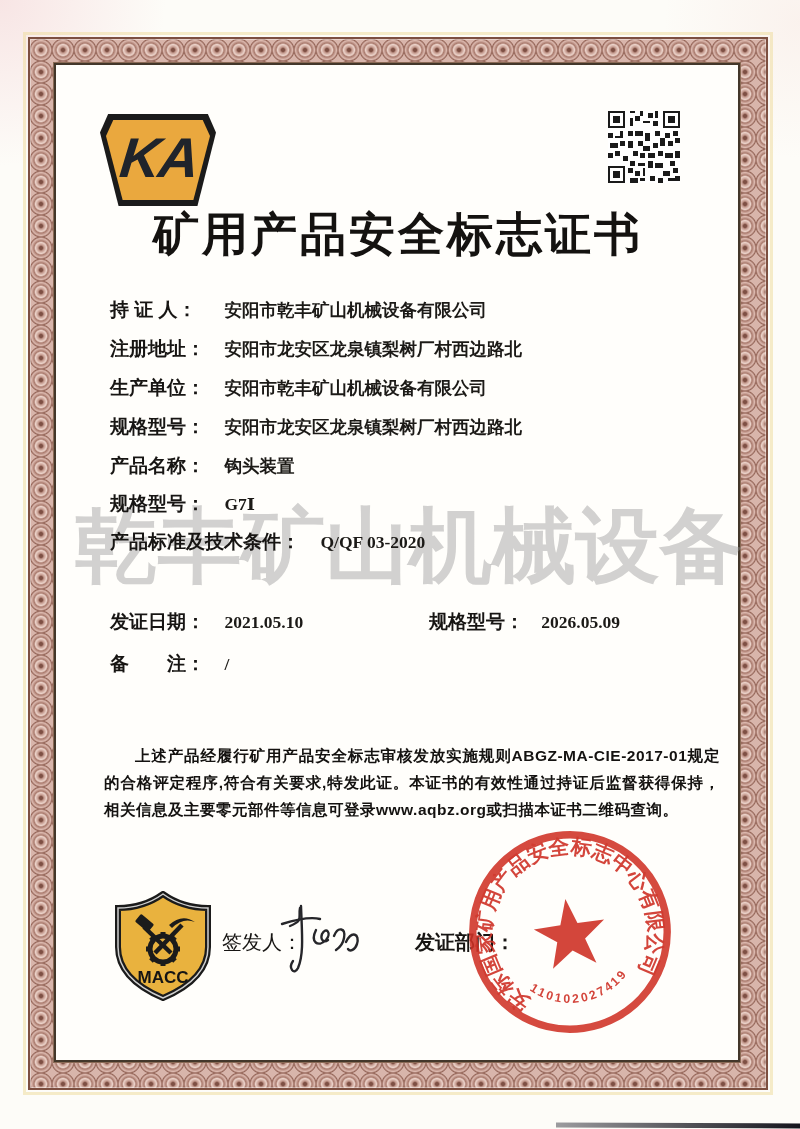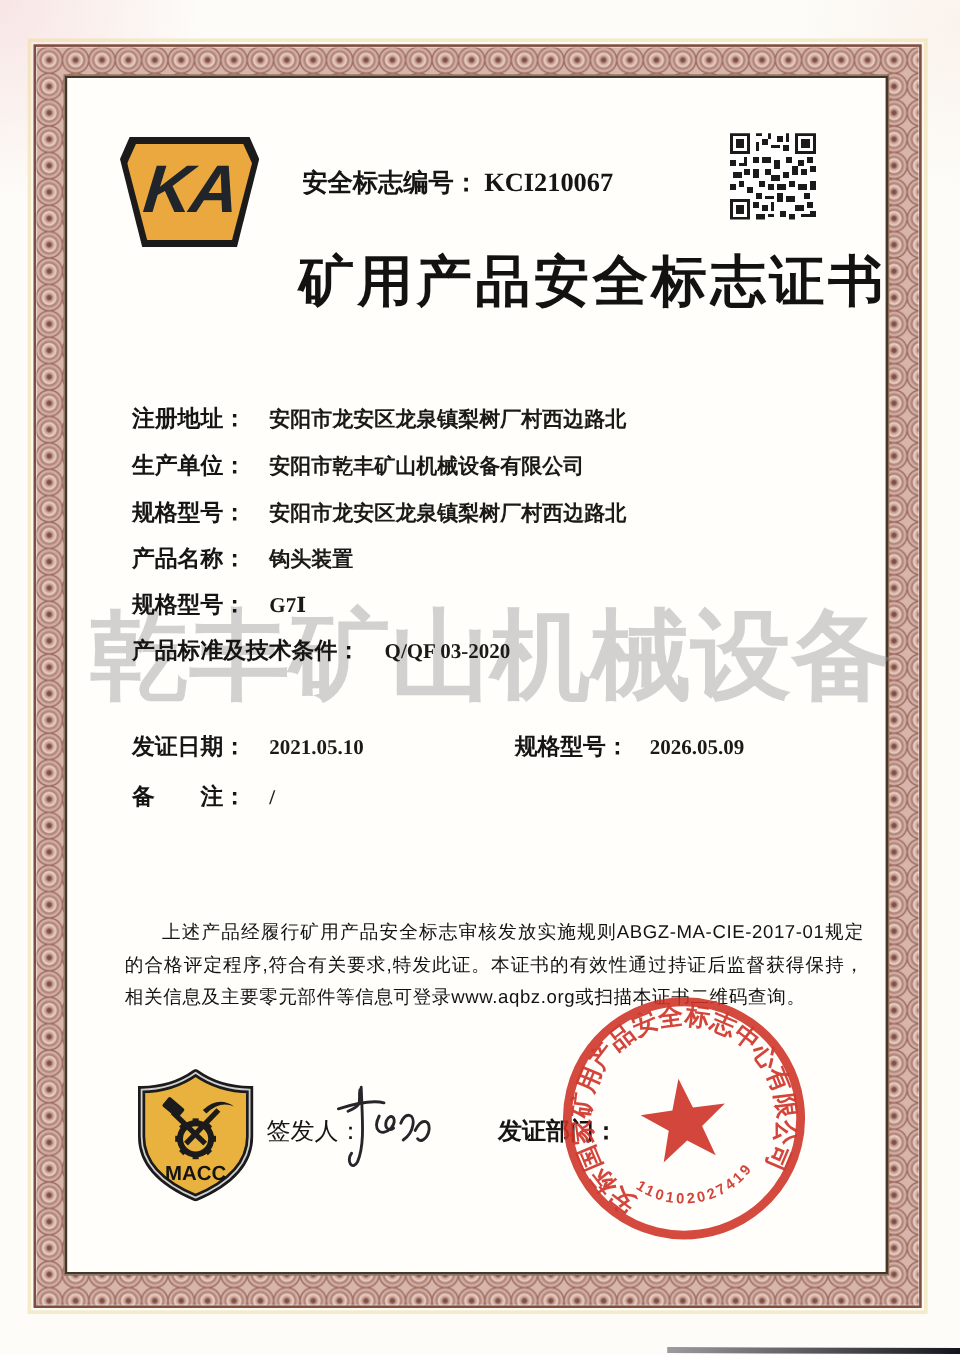--- a/index.html
+++ b/index.html
@@ -56,32 +56,32 @@
     font-size:56px;font-weight:900;font-style:italic;color:#20242b;
     letter-spacing:-2px;transform:skewX(-6deg);line-height:1;padding-bottom:4px;
   }
   .serial{
     position:absolute;left:252px;top:138px;white-space:nowrap;
   }
   .serial .lab{font-size:21px;font-weight:bold;color:#171513;}
   .serial .val{font-size:22px;font-weight:bold;color:#171513;font-family:"Liberation Serif","DejaVu Serif",serif;}
   .qr{position:absolute;left:608px;top:111px;width:72px;height:72px;}
   .cert-title{
-    position:absolute;left:57px;top:204px;width:682px;text-align:right;
+    position:absolute;left:57px;top:204px;width:682px;text-align:center;
     font-size:46px;font-weight:900;color:#141210;letter-spacing:3px;white-space:nowrap;
     font-family:"Liberation Serif","DejaVu Serif",serif;
   }
   .row{position:absolute;left:110px;white-space:nowrap;}
   .row .lab{font-size:19px;font-weight:bold;color:#171513;display:inline-block;}
   .row .val{font-size:17.5px;font-weight:600;color:#1c1a17;display:inline-block;}
   .val-serif{font-family:"Liberation Serif","DejaVu Serif",serif;font-weight:bold;font-size:18px;}
   .para{
     position:absolute;left:104px;top:742px;width:616px;
-    font-size:15.5px;font-weight:400;color:#141210;line-height:27px;
-    text-align:justify;text-indent:2em;letter-spacing:.5px;margin-top:22px;
+    font-size:15.5px;font-weight:700;color:#141210;line-height:27px;
+    text-align:justify;text-indent:2em;letter-spacing:.5px;
   }
   .macc{position:absolute;left:111px;top:891px;width:104px;height:110px;}
   .signer{position:absolute;left:222px;top:929px;font-size:20px;font-weight:normal;color:#171513;white-space:nowrap;}
   .dept{position:absolute;left:415px;top:929px;font-size:20px;font-weight:bold;color:#171513;white-space:nowrap;}
   .signature{position:absolute;left:276px;top:896px;width:110px;height:90px;}
   .seal{position:absolute;left:462px;top:824px;width:216px;height:216px;opacity:.95;}
   .scan-strip{
     position:absolute;left:556px;top:1123px;width:244px;height:5px;
     background:linear-gradient(to right, rgba(60,60,70,.5), #14141c);
     transform:rotate(.2deg);
@@ -98,24 +98,20 @@
   <div class="wm">乾丰矿山机械设备</div>
 
   <div class="content">
 
     <div class="ka-outer">
       <div class="ka-inner">
         <span class="ka-text">KA</span>
       </div>
     </div>
 
-    <div class="serial">
-      <span class="lab">安全标志编号：</span>
-      <span class="val">KCI210067</span>
-    </div>
 
     <svg class="qr" viewBox="0 0 29 29" shape-rendering="crispEdges">
       <rect x="0" y="0" width="29" height="29" fill="#fff"></rect>
       <g fill="#1a1a1a">
         <rect x="0" y="0" width="7" height="7"></rect>
           <rect x="1" y="1" width="5" height="5" fill="#fff"></rect>
           <rect x="2" y="2" width="3" height="3"></rect>
         <rect x="22" y="0" width="7" height="7"></rect>
           <rect x="23" y="1" width="5" height="5" fill="#fff"></rect>
           <rect x="24" y="2" width="3" height="3"></rect>
@@ -171,20 +167,24 @@
           <rect x="13" y="27" width="2" height="1"></rect>
           <rect x="17" y="26" width="2" height="2"></rect>
         <rect x="20" y="27" width="2" height="2"></rect>
           <rect x="24" y="27" width="3" height="1"></rect>
           <rect x="27" y="26" width="2" height="2"></rect>
       </g>
     </svg>
 
     <div class="cert-title">矿用产品安全标志证书</div>
 
+    <div class="row" style="top:297px">
+      <span class="lab" style="width:110px">持 证 人：</span>
+      <span class="val">安阳市乾丰矿山机械设备有限公司</span>
+    </div>
     <div class="row" style="top:375px">
       <span class="lab" style="width:110px">生产单位：</span>
       <span class="val">安阳市乾丰矿山机械设备有限公司</span>
     </div>
     <div class="row" style="top:336px">
       <span class="lab" style="width:110px">注册地址：</span>
       <span class="val">安阳市龙安区龙泉镇梨树厂村西边路北</span>
     </div>
     <div class="row" style="top:414px">
       <span class="lab" style="width:110px">规格型号：</span>

